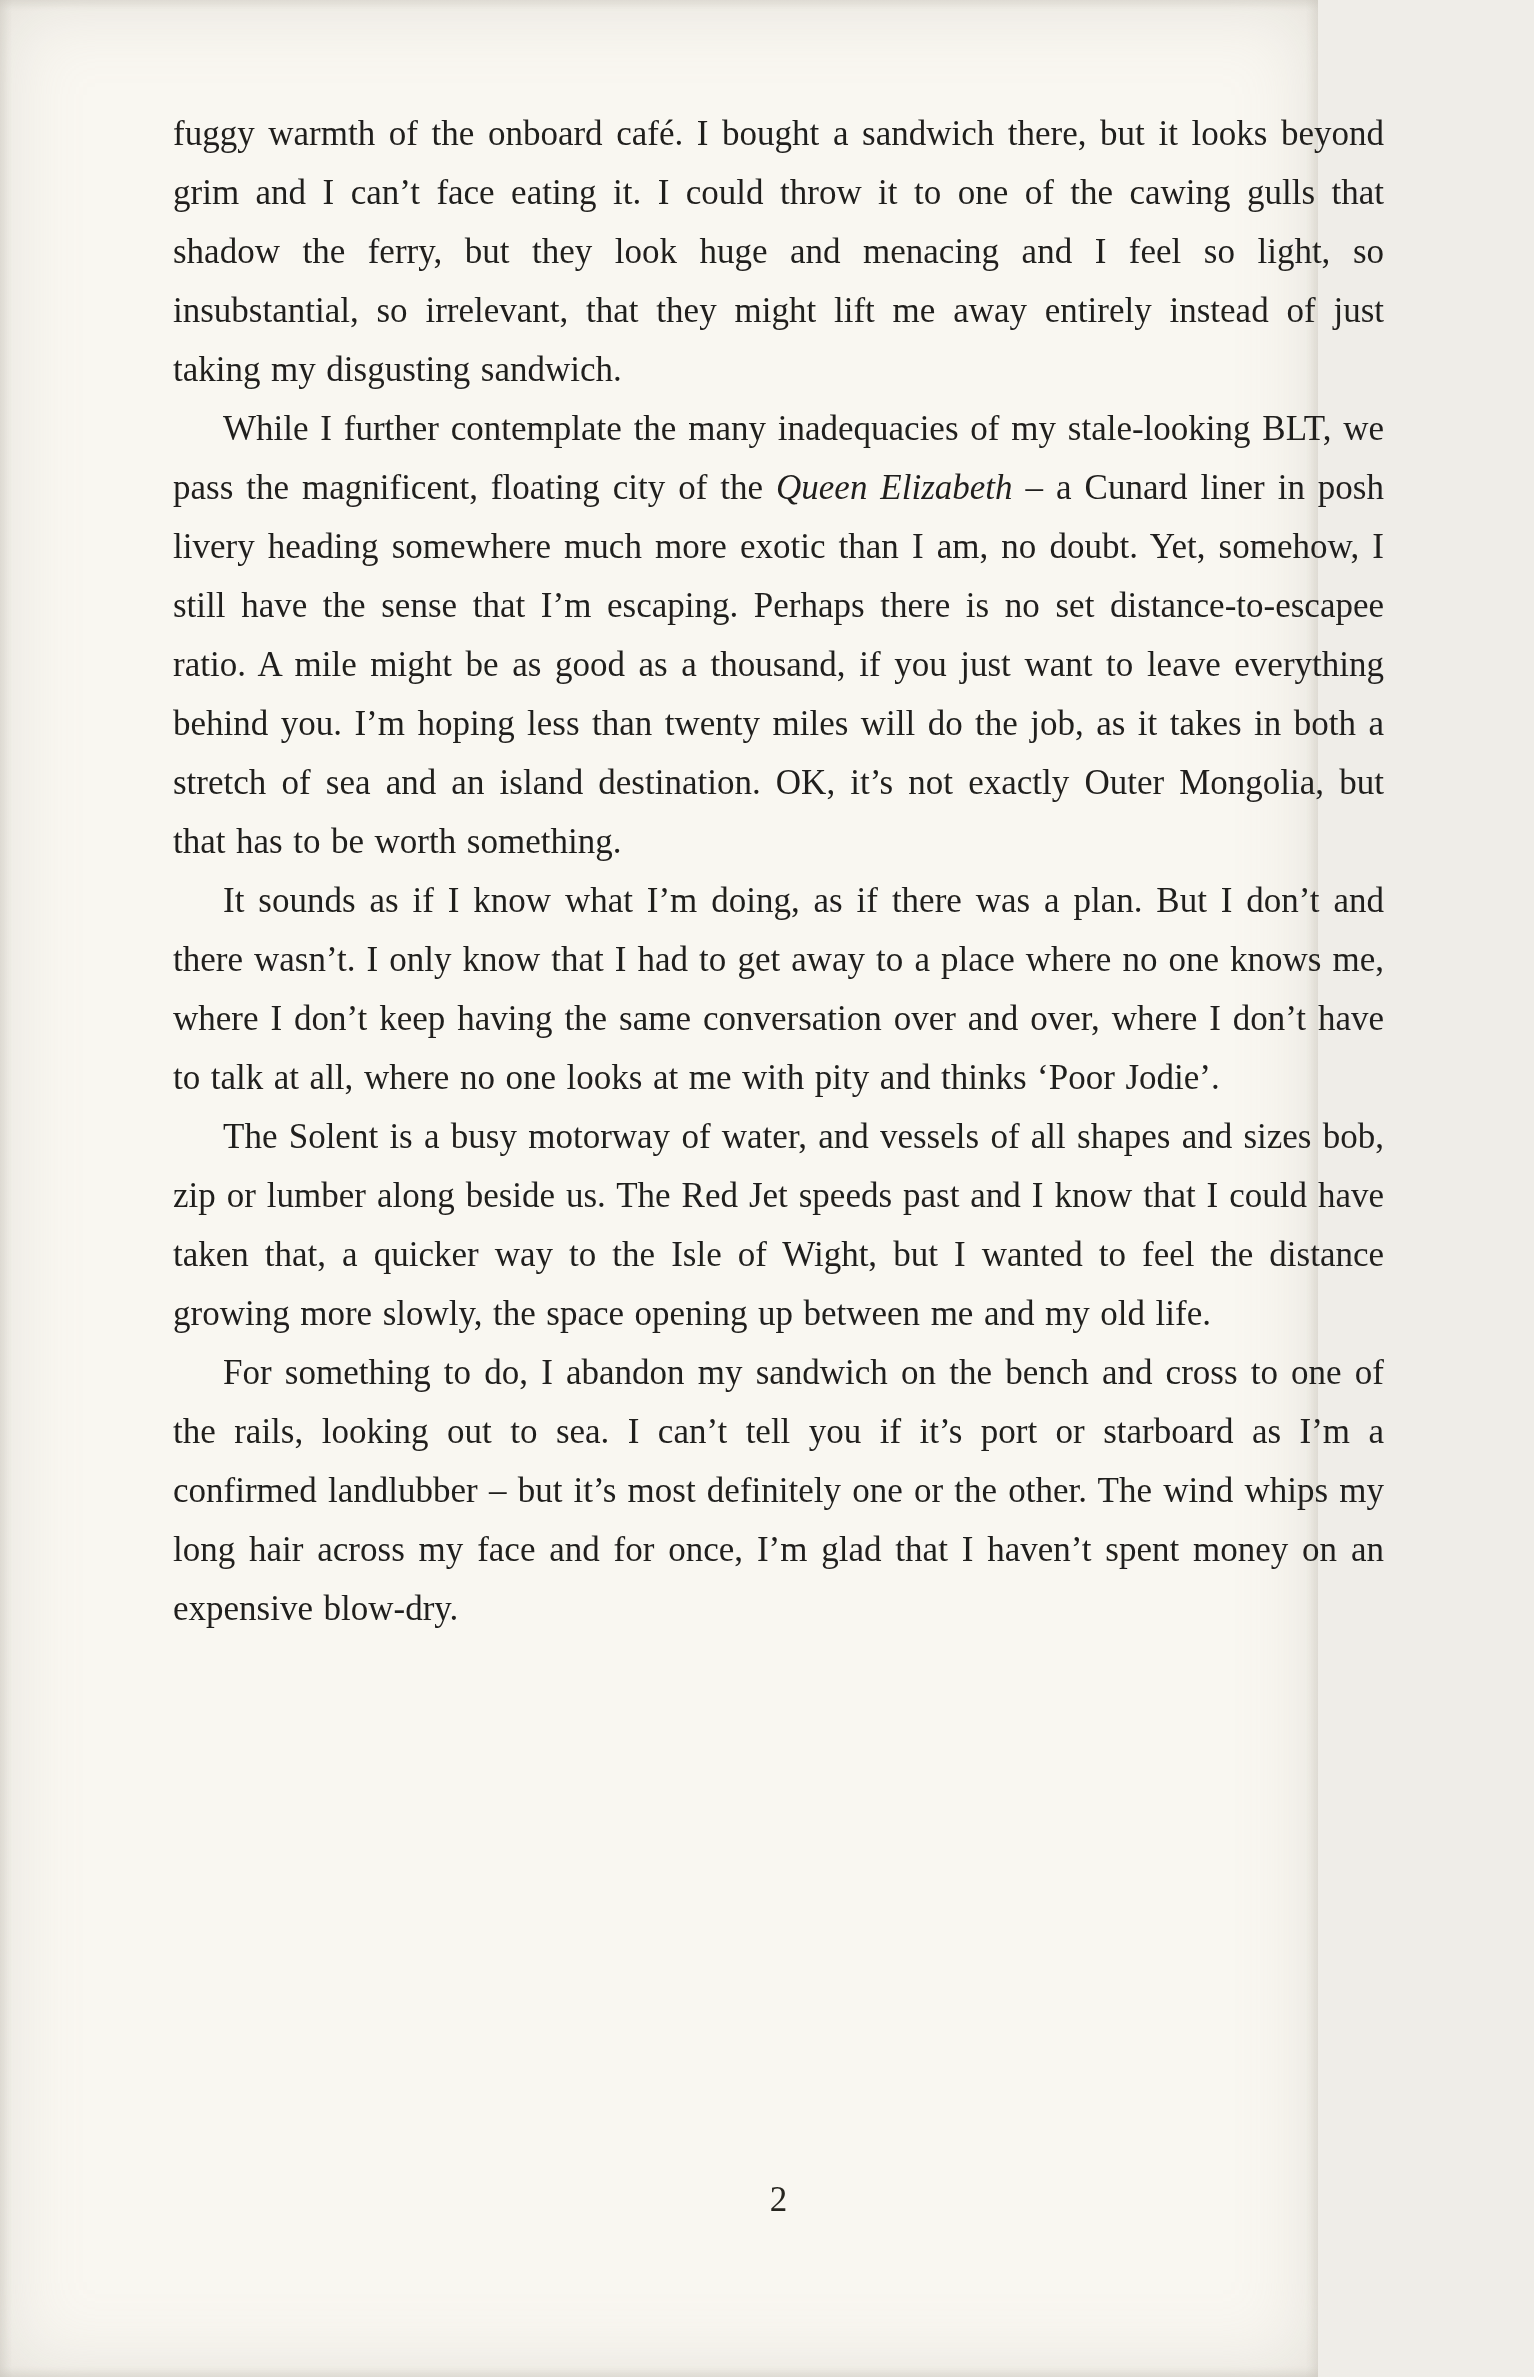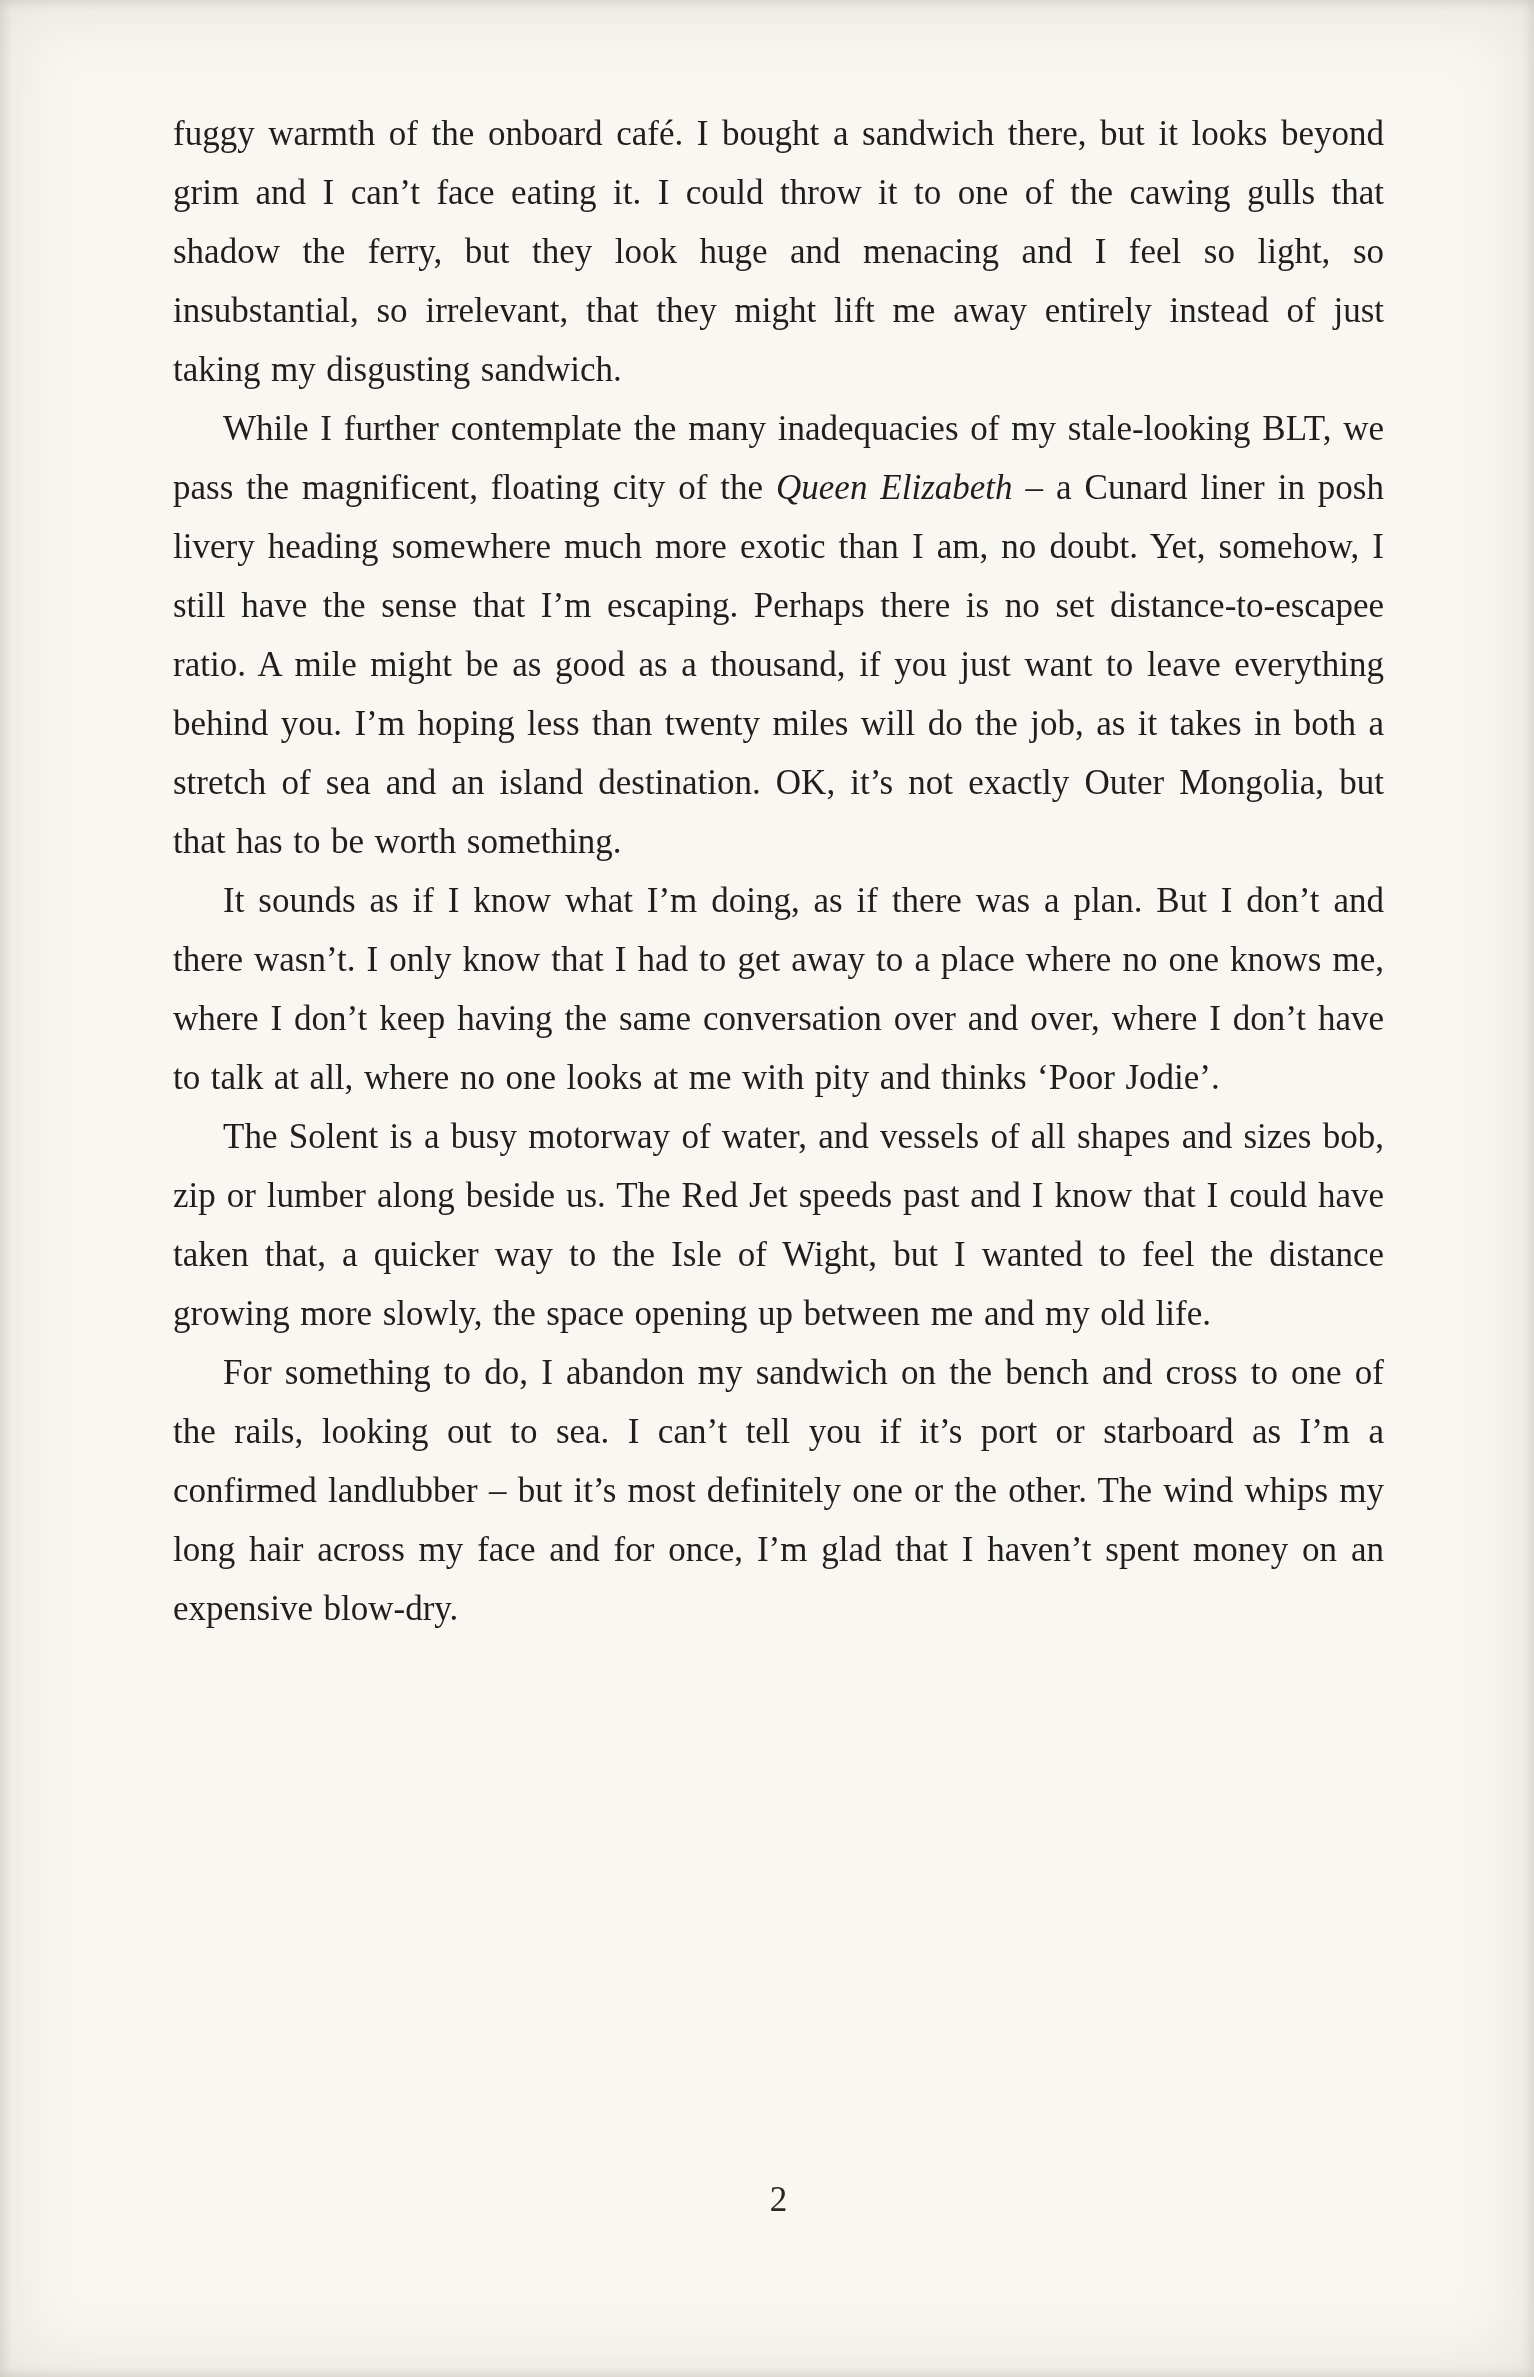--- a/index.html
+++ b/index.html
@@ -8,21 +8,21 @@
   }
   body {
     width: 1534px;
     height: 2377px;
     background: #efede8;
     font-family: "Liberation Serif", "DejaVu Serif", serif;
     overflow: hidden;
   }
   .page {
     position: relative;
-    width: 1534px;
+    width: 1318px;
     height: 2377px;
     background: #f9f7f1;
     box-shadow:
       inset 0 0 79px rgba(175, 170, 158, 0.30),
       inset 0 0 10.6px rgba(160, 155, 145, 0.18);
   }
   
   .page::before {
     content: "";
     position: absolute;

